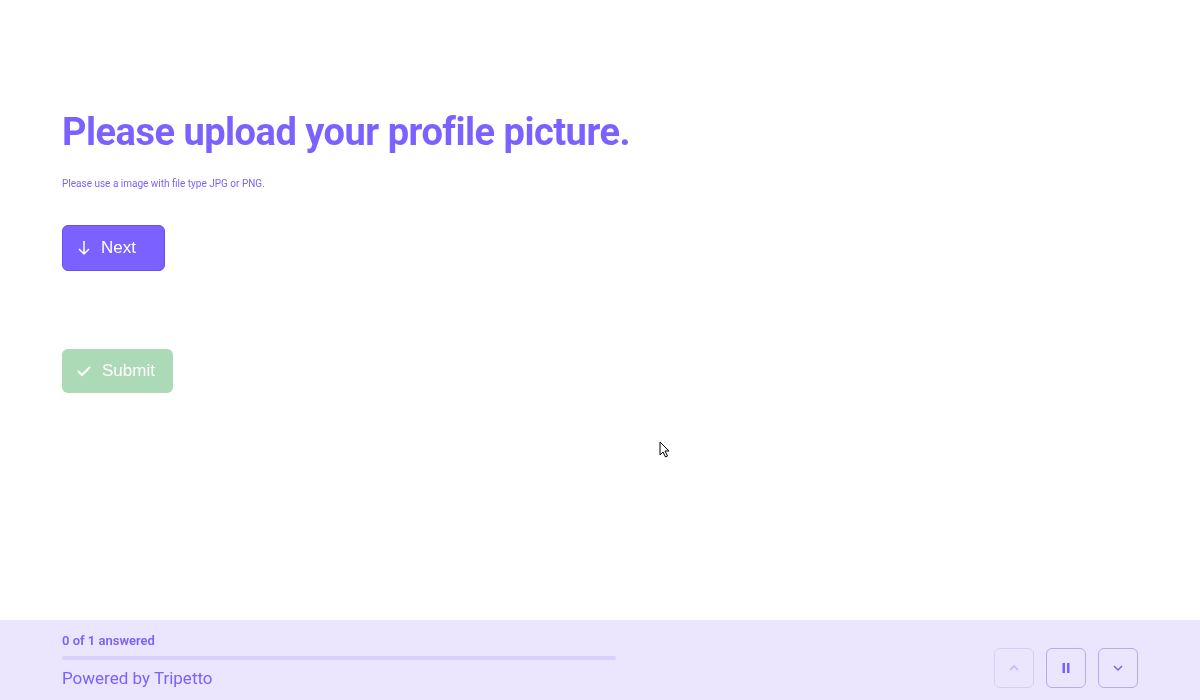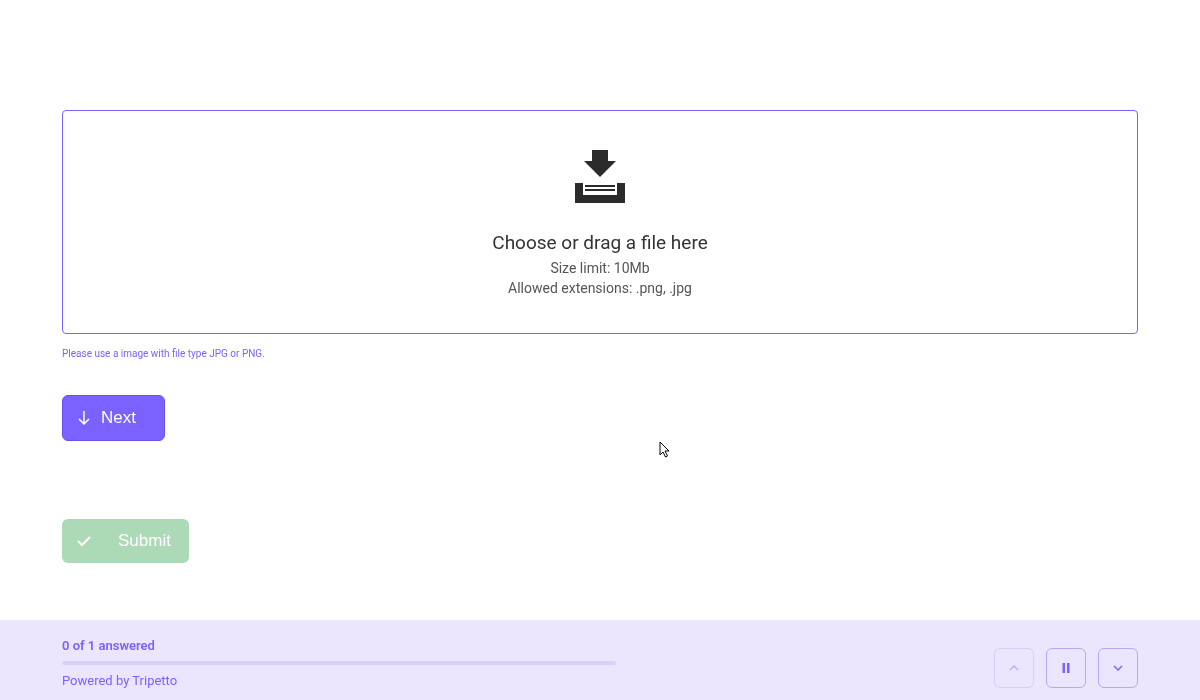--- a/index.html
+++ b/index.html
@@ -75,21 +75,21 @@
       margin-top: 78px;
       background: #9fd4aa;
       color: #ffffff;
       border: none;
       border-radius: 6px;
       padding: 12px 18px 12px 14px;
       font-size: 17px;
       font-weight: 500;
       display: inline-flex;
       align-items: center;
-      gap: 26px;
+      gap: 10px;
       cursor: pointer;
       opacity: 0.85;
     }
     .submit-button svg {
       width: 16px;
       height: 14px;
     }
     .footer {
       position: absolute;
       bottom: 0;
@@ -112,21 +112,21 @@
       font-weight: 600;
       color: #7b61ff;
     }
     .progress-bar {
       width: 554px;
       height: 4px;
       background: #d9d2f8;
       border-radius: 2px;
     }
     .powered-text {
-      font-size: 13px;
+      font-size: 17px;
       color: #7b61ff;
     }
     .footer-right {
       display: flex;
       gap: 12px;
     }
     .nav-button {
       width: 40px;
       height: 40px;
       border: 1.5px solid #b8a9f5;
@@ -149,34 +149,22 @@
       position: absolute;
       left: 659px;
       top: 441px;
       pointer-events: none;
     }
   </style>
 </head>
 <body>
 
 <div class="main-content">
-  
-  <div class="upload-zone">
-    <div class="upload-icon">
-      <svg width="66" height="66" viewBox="0 0 66 66" fill="#2b2b2b">
-        <path d="M33 3 L25 3 L25 14 L17 14 L33 30 L49 14 L41 14 L41 3 Z" transform="translate(0,2)"></path>
-        <path d="M8 38 L8 58 L58 58 L58 38 L50 38 L50 50 L16 50 L16 38 Z"></path>
-        <rect x="18" y="40" width="30" height="2"></rect>
-        <rect x="18" y="44" width="30" height="2"></rect>
-      </svg>
-    </div>
-    <div class="upload-primary-text">Choose or drag a file here</div>
-    <div class="upload-secondary-text">Size limit: 10Mb</div>
-    <div class="upload-secondary-text">Allowed extensions: .png, .jpg</div>
-  </div>
+  <h1 class="page-title">Please upload your profile picture.</h1>
+  
   
   <div class="helper-text">Please use a image with file type JPG or PNG.</div>
   
   <button class="next-button">
     <svg viewBox="0 0 14 16" fill="none" stroke="#ffffff" stroke-width="1.5">
       <path d="M7 1 L7 14 M2 9 L7 14 L12 9"></path>
     </svg>
     <span>Next</span>
   </button>
   

